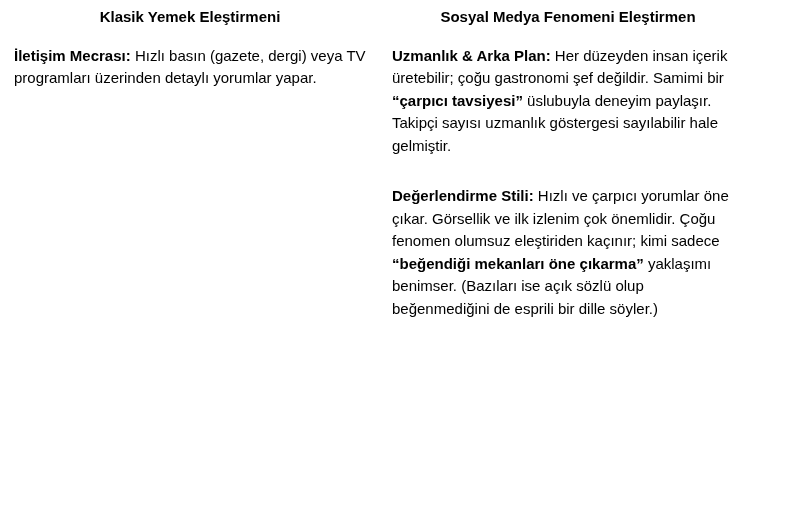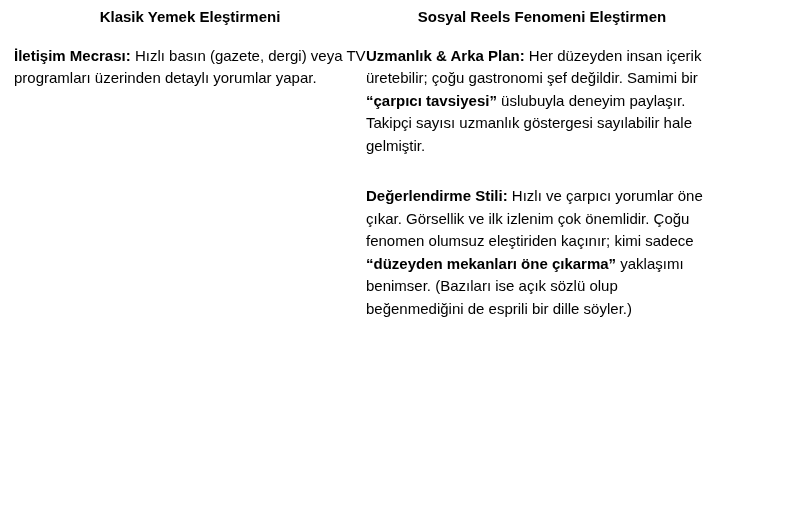--- a/index.html
+++ b/index.html
@@ -18,20 +18,21 @@
     position: relative;
     width: 800px;
     height: 505px;
     box-sizing: border-box;
     padding: 8px 14px 0 14px;
   }
   .columns {
     display: flex;
     flex-direction: row;
     align-items: flex-start;
+    gap: 26px;
   }
   .col {
     width: 352px;
     flex: 0 0 352px;
   }
   .col-head {
     text-align: center;
     font-weight: bold;
     font-size: 15px;
     line-height: 1.25;
@@ -62,26 +63,26 @@
       <div class="col-head">Klasik Yemek Eleştirmeni</div>
 
       <div class="block b-left-1">
         <span class="lbl">İletişim Mecrası:</span><span> Hızlı basın (gazete, dergi) veya TV programları üzerinden detaylı yorumlar yapar.</span>
       </div>
 
 
     </div>
 
     <div class="col">
-      <div class="col-head">Sosyal Reels Fenomeni Eleştirmen</div>
+      <div class="col-head">Sosyal Medya Fenomeni Eleştirmen</div>
 
 
       <div class="block b-right-2">
         <span class="lbl">Uzmanlık &amp; Arka Plan:</span><span> Her düzeyden insan içerik üretebilir; çoğu gastronomi şef değildir. Samimi bir </span><span class="quoted">“çarpıcı tavsiyesi”</span><span> üslubuyla deneyim paylaşır. Takipçi sayısı uzmanlık göstergesi sayılabilir hale gelmiştir.</span>
       </div>
 
       <div class="block">
-        <span class="lbl">Değerlendirme Stili:</span><span> Hızlı ve çarpıcı yorumlar öne çıkar. Görsellik ve ilk izlenim çok önemlidir. Çoğu fenomen olumsuz eleştiriden kaçınır; kimi sadece </span><span class="quoted">“düzeyden mekanları öne çıkarma”</span><span> yaklaşımı benimser. (Bazıları ise açık sözlü olup beğenmediğini de esprili bir dille söyler.)</span>
+        <span class="lbl">Değerlendirme Stili:</span><span> Hızlı ve çarpıcı yorumlar öne çıkar. Görsellik ve ilk izlenim çok önemlidir. Çoğu fenomen olumsuz eleştiriden kaçınır; kimi sadece </span><span class="quoted">“beğendiği mekanları öne çıkarma”</span><span> yaklaşımı benimser. (Bazıları ise açık sözlü olup beğenmediğini de esprili bir dille söyler.)</span>
       </div>
     </div>
 
   </div>
 </div>
 
 </body></html>

